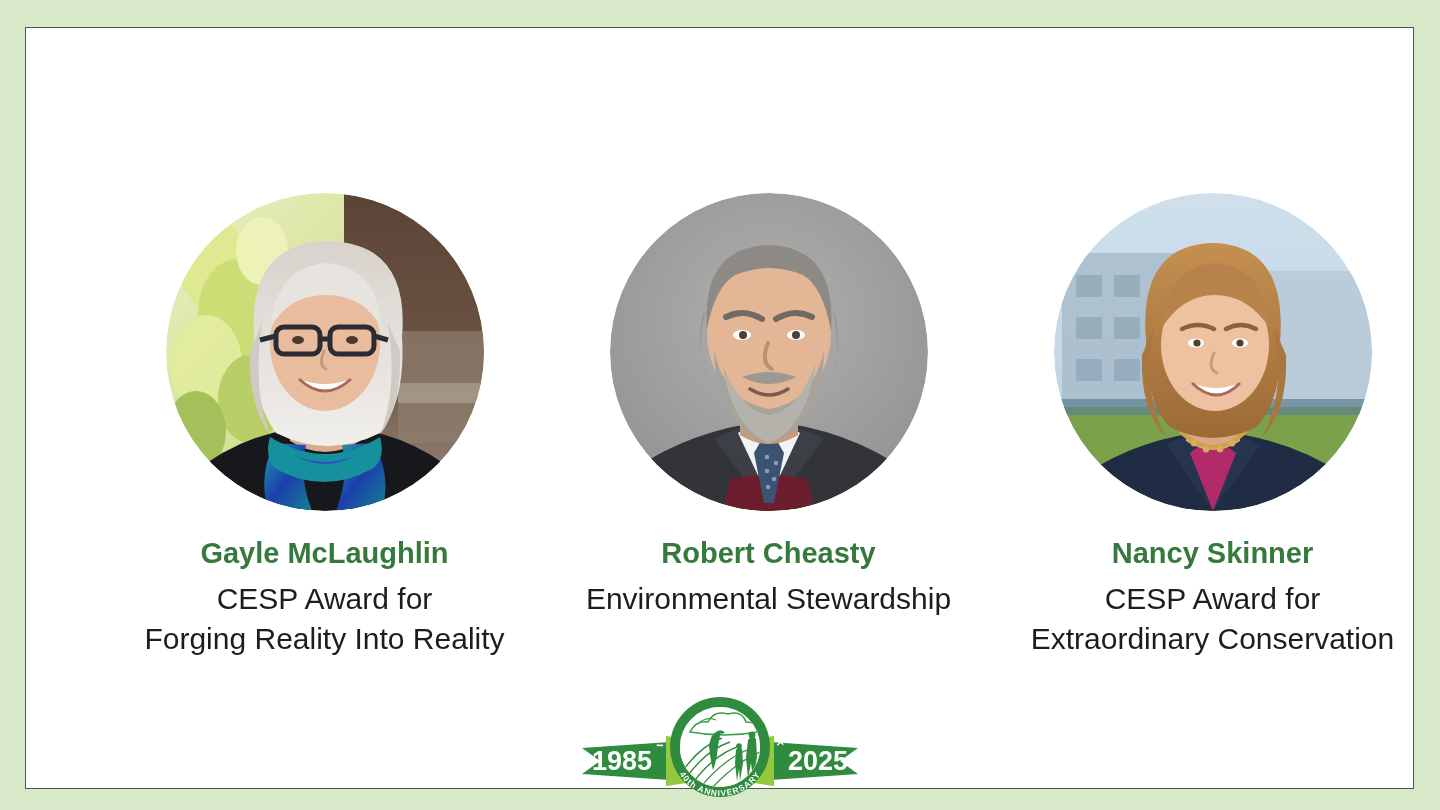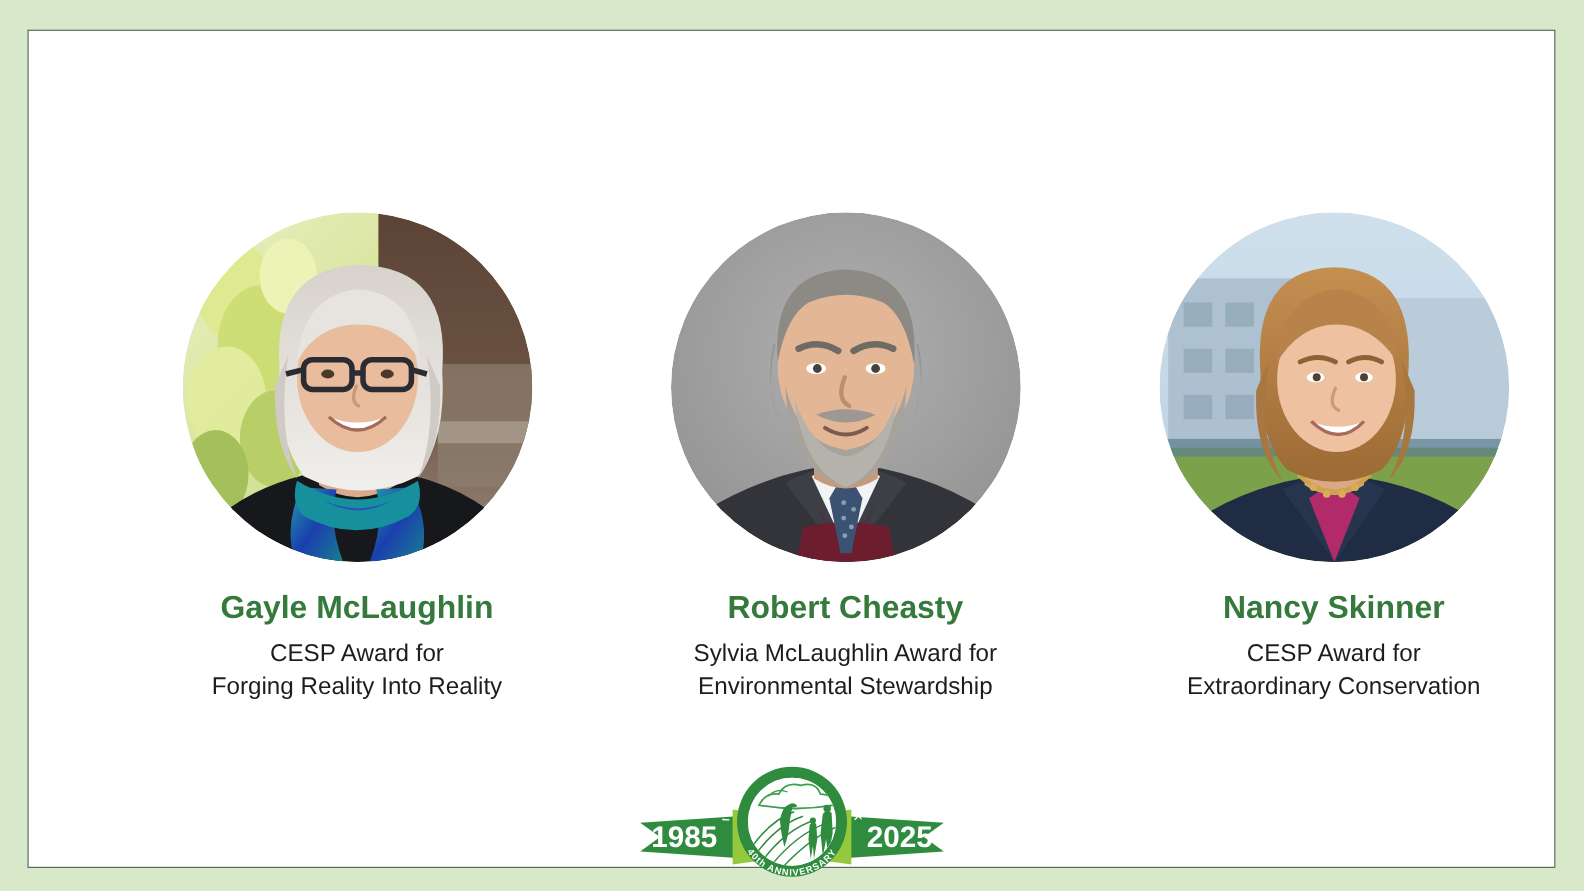--- a/index.html
+++ b/index.html
@@ -70,21 +70,21 @@
   .person-name {
     margin-top: 26px;
     font-size: 29px;
     font-weight: bold;
     color: #357a3c;
     text-align: center;
     line-height: 1.15;
   }
   .award {
     margin-top: 9px;
-    font-size: 22px;
+    font-size: 30px;
     color: #1d1d1d;
     text-align: center;
     line-height: 1.33;
     font-weight: 400;
   }
   .award .l2 { display: block; }
 
   
   .card.c1 { margin-right: 4px; }
   .card.c3 { margin-left: 4px; }
@@ -247,21 +247,20 @@
               <path d="M112 170 q10 66 47 80 q37 -14 47 -80 q-18 48 -47 52 q-29 -4 -47 -52 z" fill="#b5b1ab"></path>
 
               <path d="M132 184 q27 -10 54 0 q-27 14 -54 0 z" fill="#9d9892"></path>
 
               <path d="M140 196 q19 12 38 0" stroke="#7d5a4e" stroke-width="3.5" fill="none" stroke-linecap="round"></path>
             </g>
           </svg>
         </div>
         <div class="person-name">Robert Cheasty</div>
         <div class="award">
-          <span>Sylvia McLaughlin Award for</span>
           <span class="l2">Environmental Stewardship</span>
         </div>
       </div>
 
       <div class="card c3">
         <div class="avatar">
           <svg viewBox="0 0 318 318" preserveAspectRatio="xMidYMid slice">
             <defs>
               <clipPath id="c3clip">
                   <circle cx="159" cy="159" r="159"></circle>

